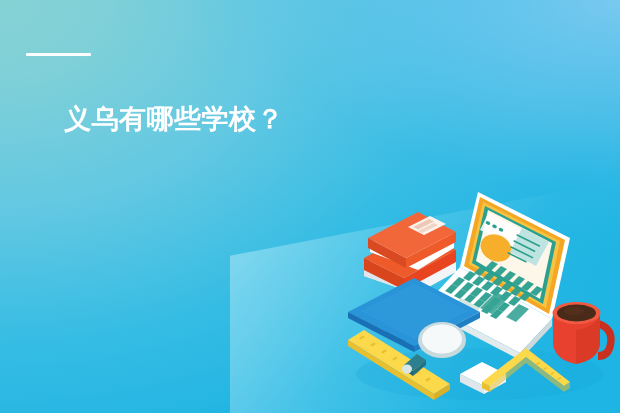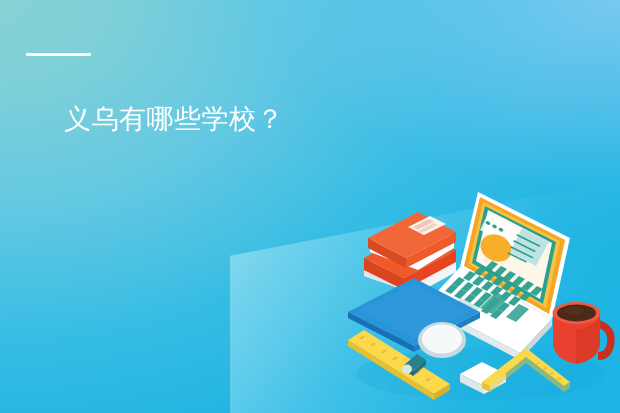--- a/index.html
+++ b/index.html
@@ -55,21 +55,21 @@
   }
 
   
   #headline {
     position: absolute;
     left: 64px;
     top: 104px;
     margin: 0;
     font-size: 27px;
     line-height: 1.18;
-    font-weight: normal;
+    font-weight: bold;
     color: #ffffff;
     letter-spacing: 0.5px;
     white-space: nowrap;
     text-align: center;
   }
 
   
   #illustration {
     position: absolute;
     left: 330px;

